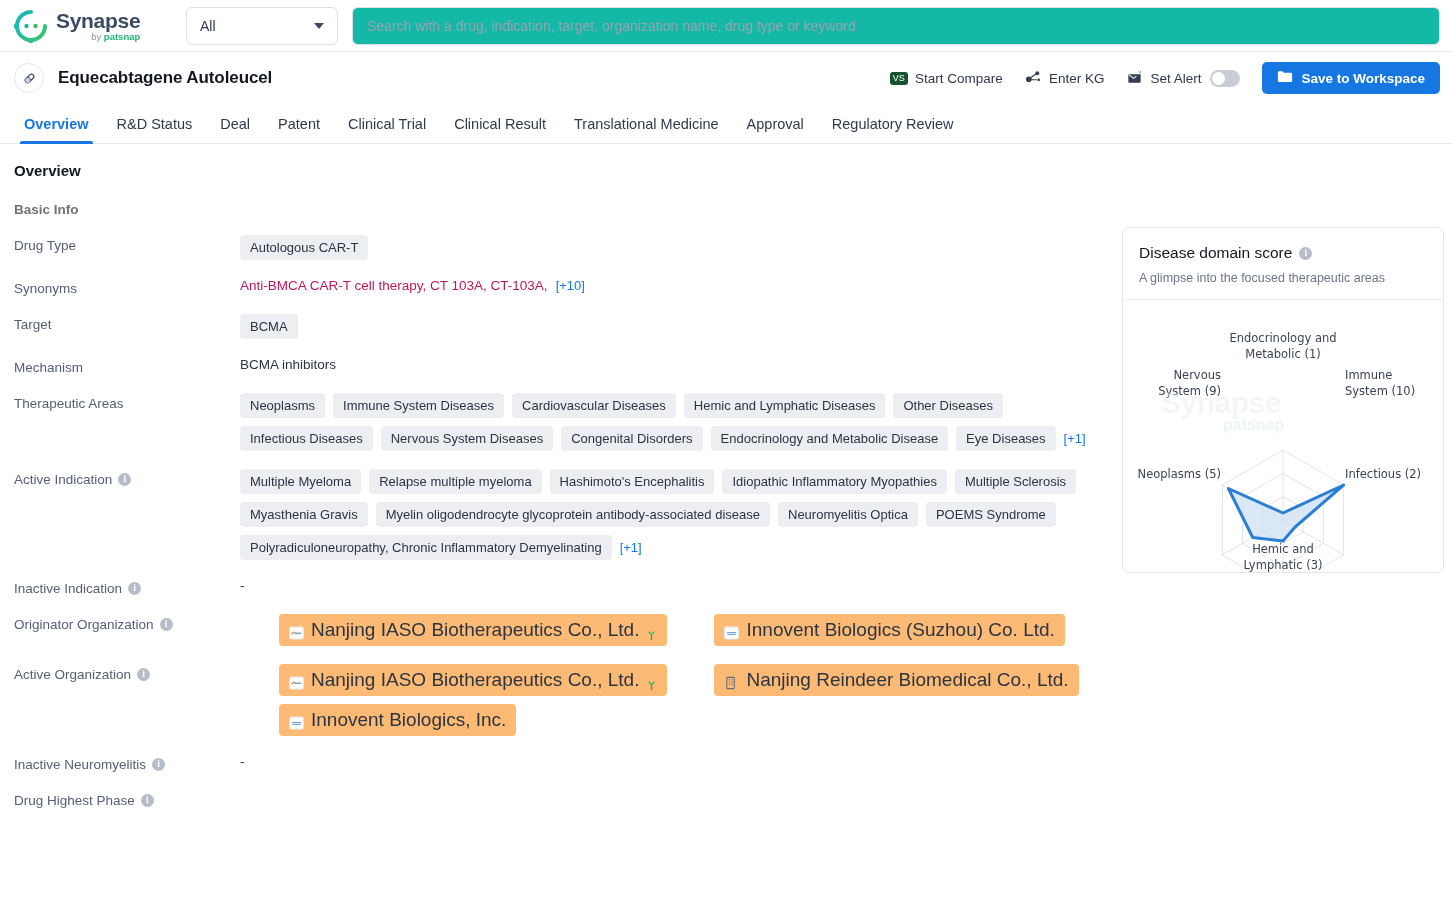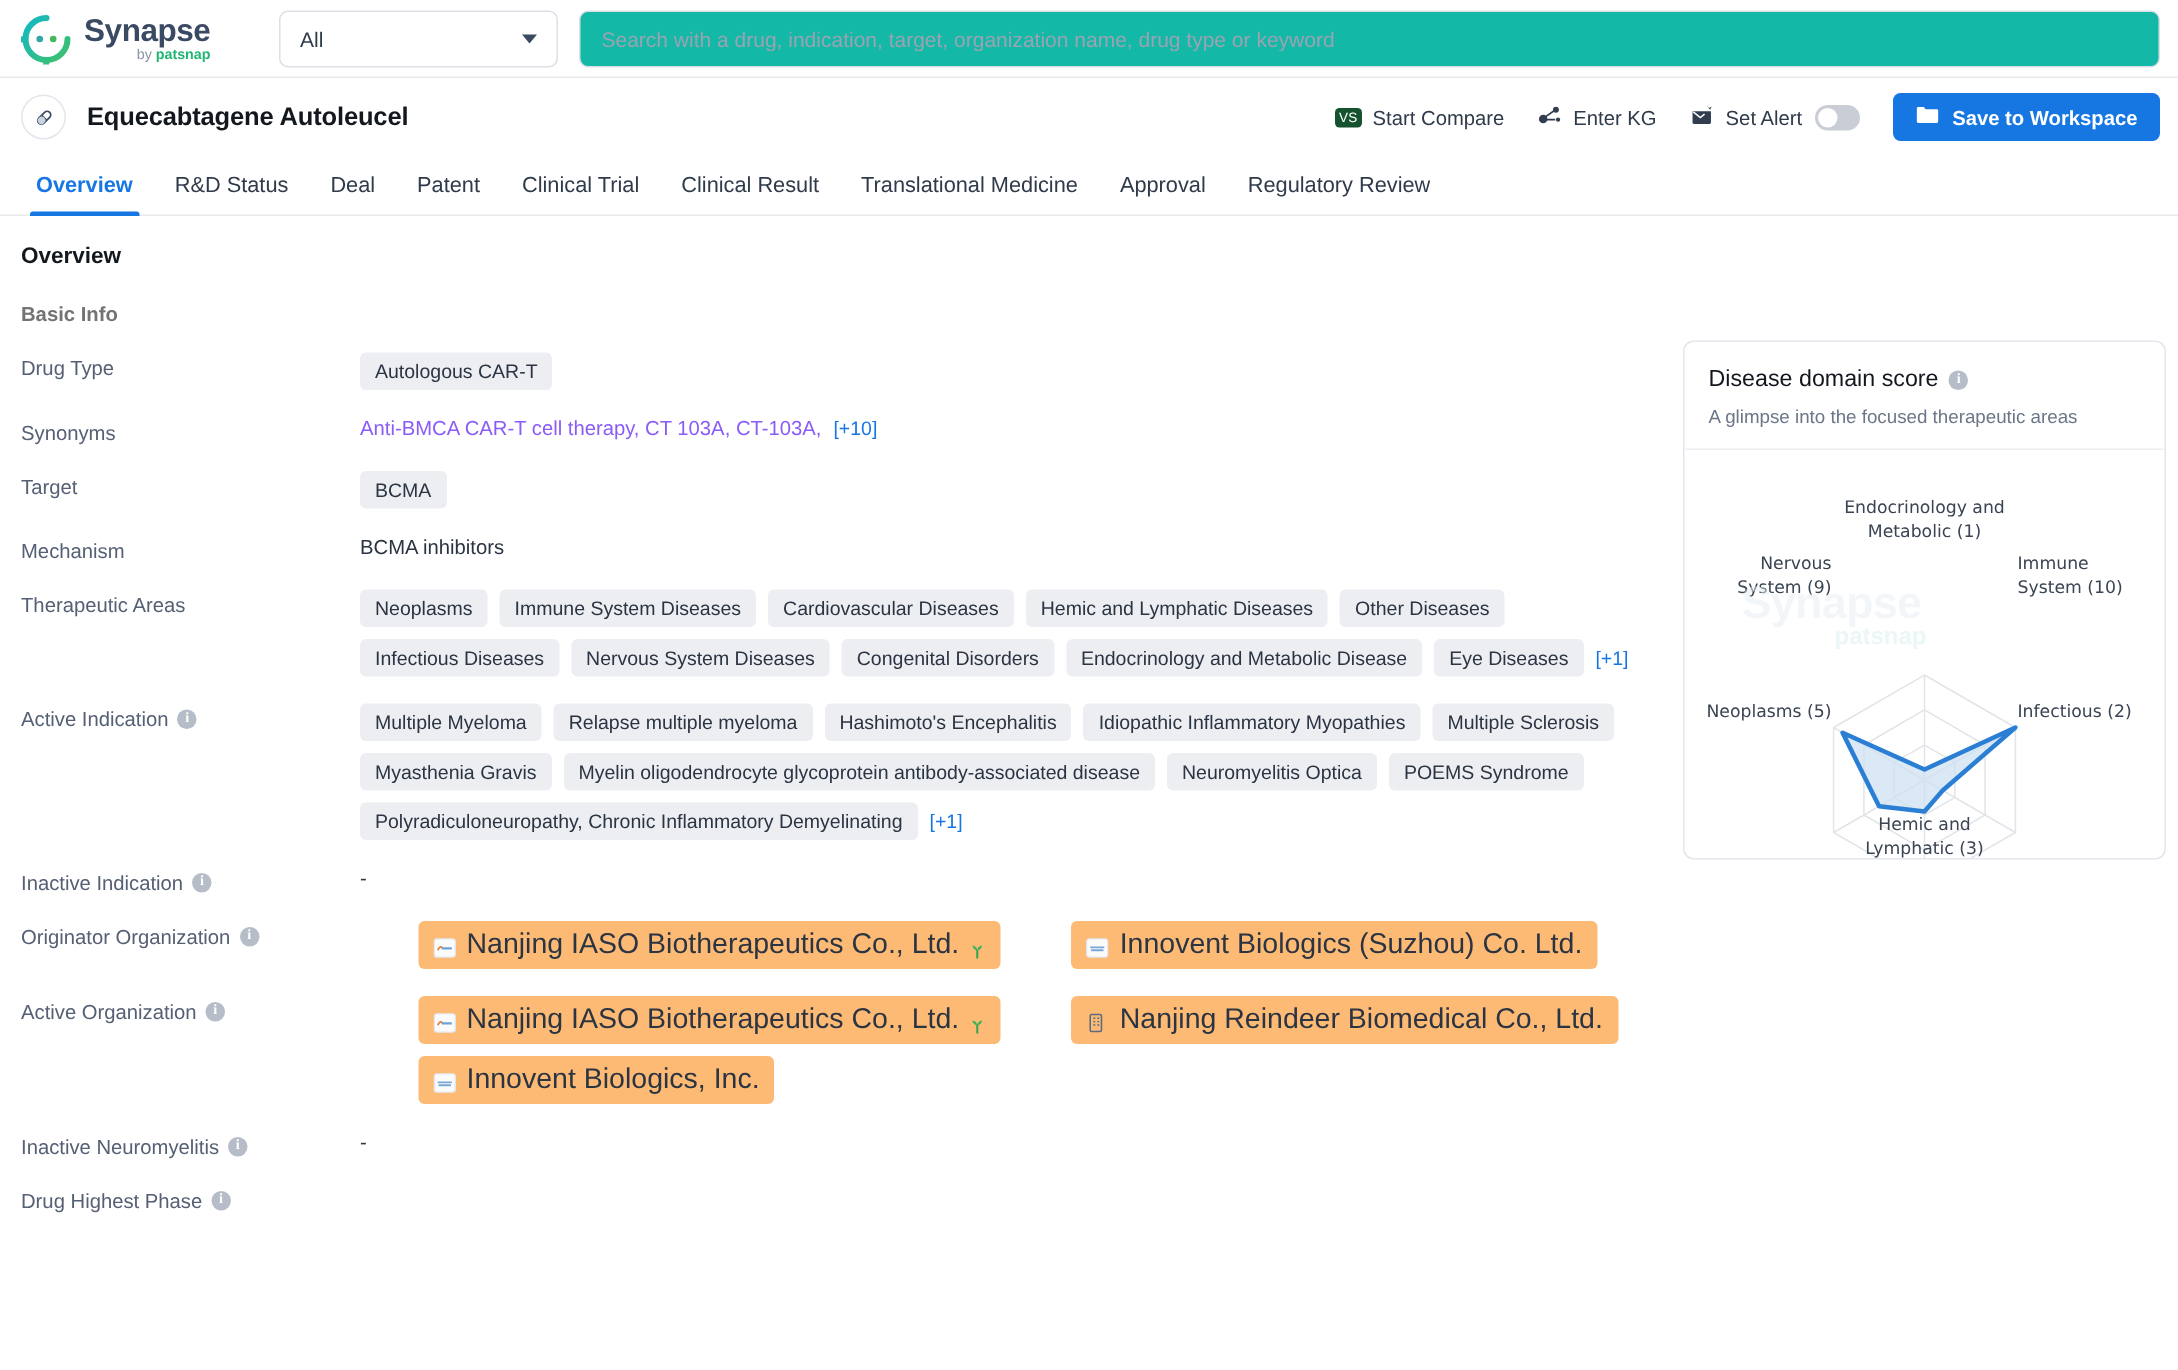--- a/index.html
+++ b/index.html
@@ -28,21 +28,21 @@
     letter-spacing: -0.3px; display: block;
   }
   .logo-sub {
     font-size: 9.5px; display: block; text-align: right; margin-top: 1px;
     color: #8a95a5; font-weight: bold;
   }
   .logo-sub .by { color: #8a95a5; font-weight: normal; }
   .logo-sub .ps { color: #22b573; }
 
   .scope-select {
-    width: 186px; height: 38px; margin-left: 20px;
+    width: 152px; height: 38px; margin-left: 20px;
     border: 1px solid #dcdfe6; border-radius: 6px;
     display: flex; align-items: center; justify-content: space-between;
     padding: 0 13px; font-size: 14px; color: #2f3a4a; background: #fff;
     cursor: pointer;
   }
   .caret-down {
     width: 0; height: 0;
     border-left: 5px solid transparent;
     border-right: 5px solid transparent;
     border-top: 6px solid #3b4a63;
@@ -137,21 +137,21 @@
     color: #fff; font-size: 9.5px; font-weight: bold; line-height: 13px;
     text-align: center; font-family: "Liberation Serif", serif; flex: 0 0 13px;
   }
 
   .tag {
     background: #eceef2; border-radius: 4px; padding: 5px 10px;
     font-size: 13px; color: #2b3442; white-space: nowrap; cursor: pointer;
   }
   .tag-green { background: #f0f8ef; }
   .more-link { color: #1677e3; font-size: 13px; cursor: pointer; }
-  .syn-text { font-size: 13.5px; color: #8b5cf6; }
+  .syn-text { font-size: 13.5px; color: #be185d; }
 
   .org-tag {
     display: flex; align-items: center; gap: 7px;
     border-radius: 4px; padding: 5px 10px; font-size: 19px;
     color: #2b3442; white-space: nowrap; cursor: pointer; background: #fdba74; margin-left: 39px;
   }
   .org-ico { width: 15px; height: 14px; flex: 0 0 15px; }
   .sprout { width: 11px; height: 12px; flex: 0 0 11px; }
 
   .phase-btn {

